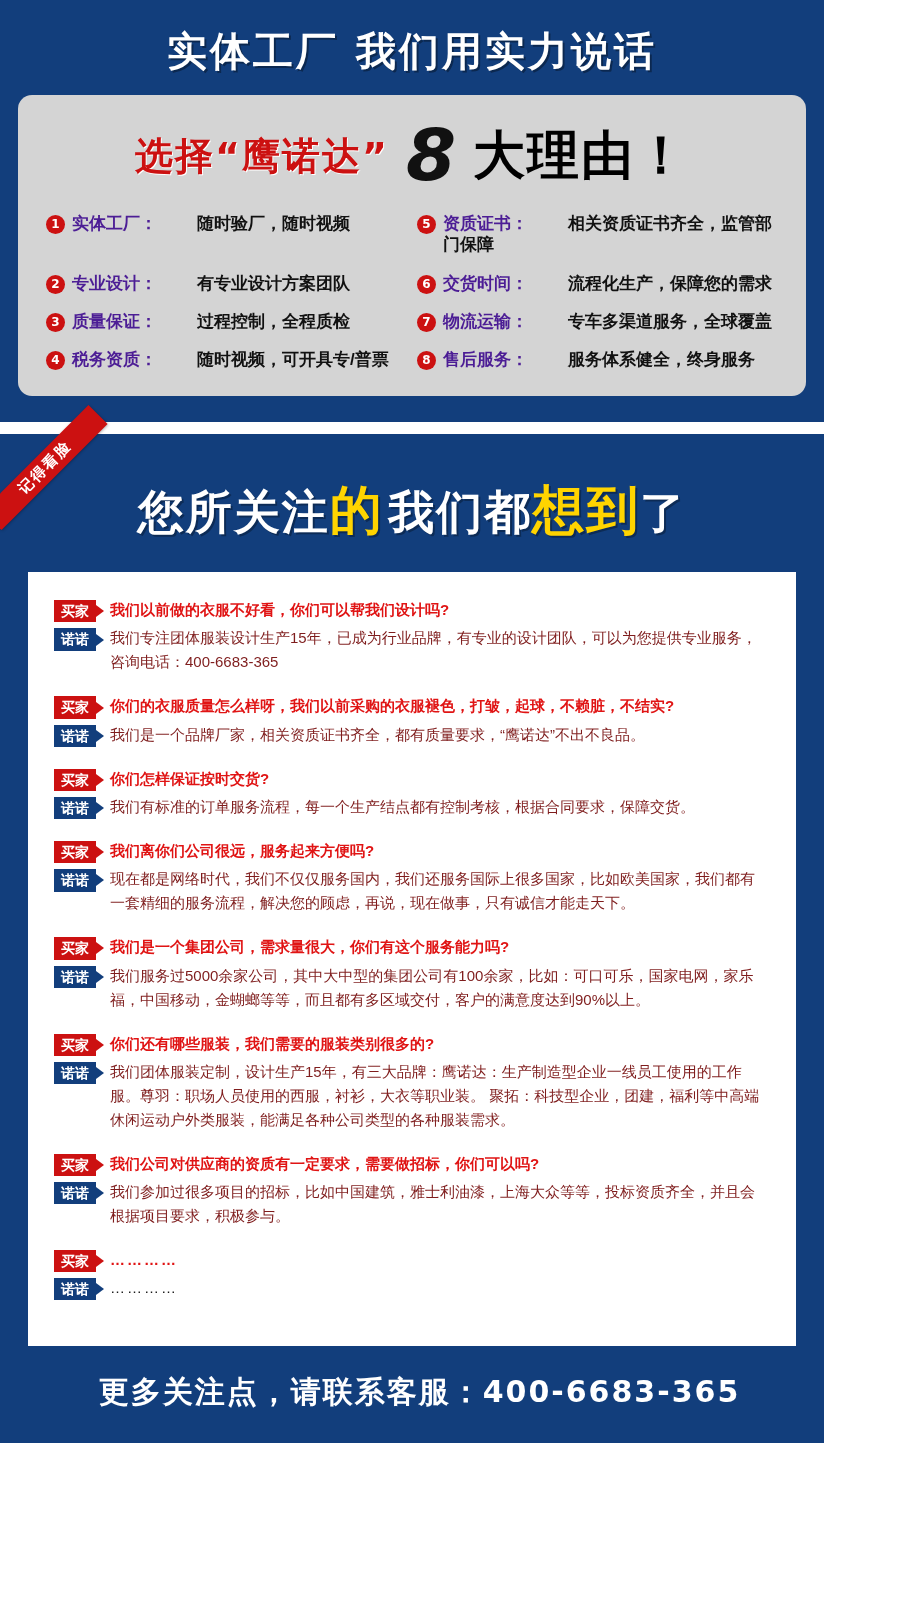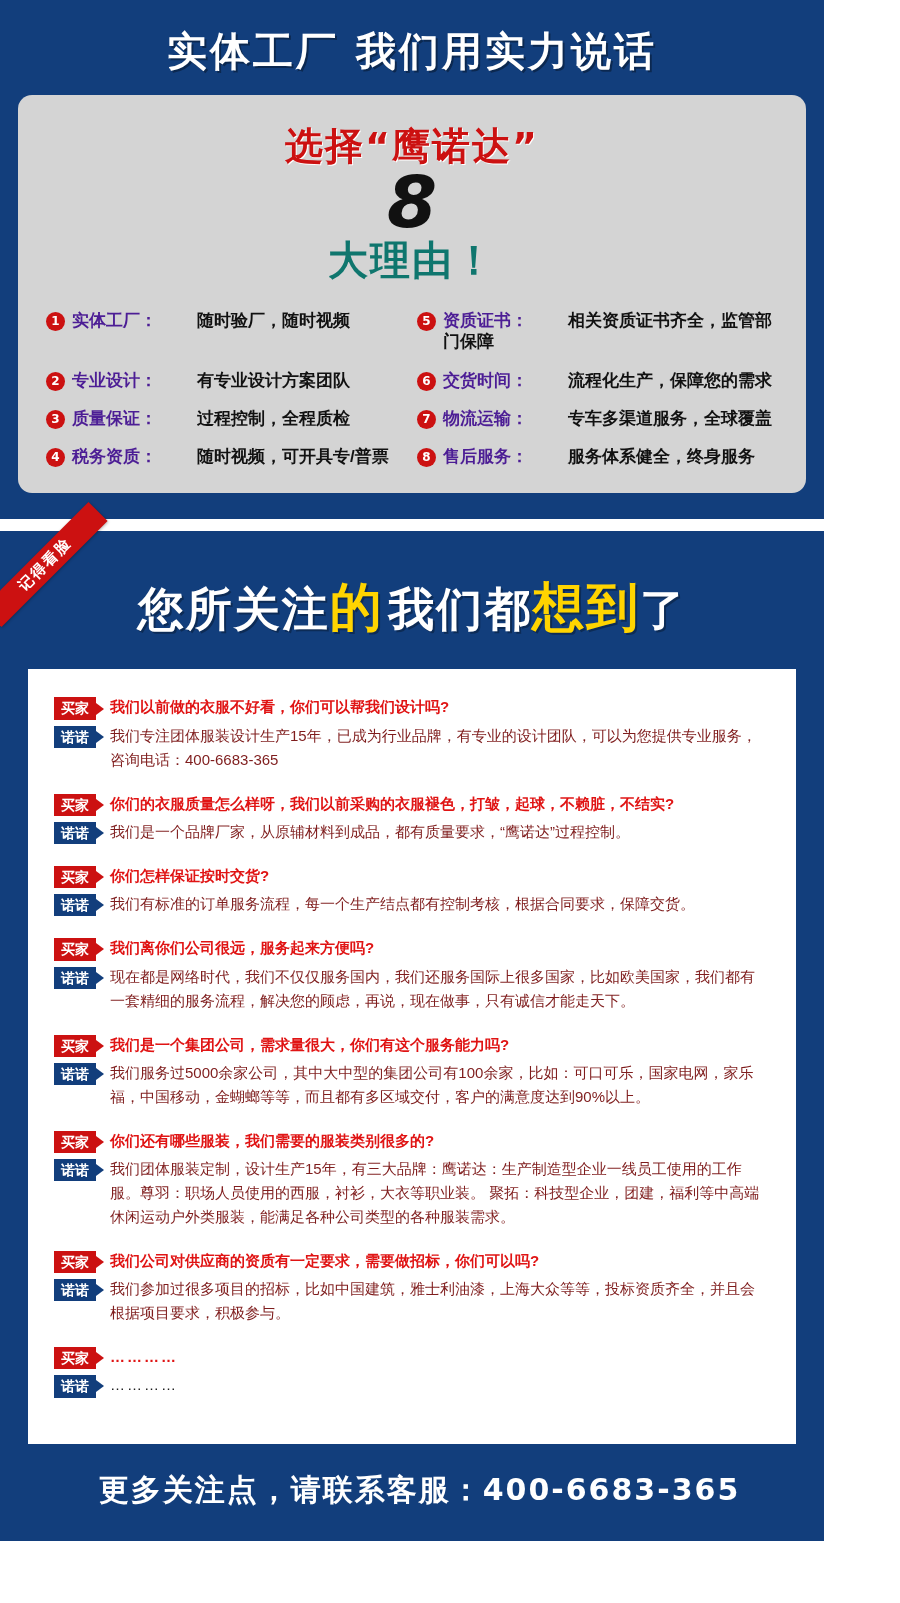--- a/index.html
+++ b/index.html
@@ -38,45 +38,44 @@
   .reasons-card {
     background: #d4d4d4;
     border-radius: 14px;
     padding: 22px 28px 26px 28px;
     box-sizing: border-box;
   }
   .reasons-head {
     display: flex;
     align-items: center;
     justify-content: center;
-    gap: 0;
+    gap: 13px;
     padding: 4px 0 22px 0;
     flex-wrap: nowrap;
-    flex-direction: column;
   }
   .reasons-head .rh-red {
     color: #cc1111;
     font-size: 38px;
     font-weight: bold;
     letter-spacing: 2px;
     text-shadow: 1px 1px 0 #ffffff;
     font-family: "DejaVu Sans", "Liberation Sans", sans-serif;
   }
   .reasons-head .rh-num {
     color: #111111;
     font-size: 72px;
     font-weight: bold;
     line-height: 0.85;
     font-style: italic;
     font-family: "DejaVu Sans", "Liberation Sans", sans-serif;
     margin: 0 4px;
   }
   .reasons-head .rh-black {
-    color: #0f766e;
-    font-size: 40px;
+    color: #000000;
+    font-size: 52px;
     font-weight: bold;
     letter-spacing: 2px;
     font-family: Liberation Sans, sans-serif;
   }
   .reasons-grid {
     display: grid;
     grid-template-columns: 1fr 1fr;
     row-gap: 17px;
     column-gap: 10px;
   }
@@ -297,21 +296,21 @@
         </div>
       </div>
 
       <div class="qa-block">
         <div class="qa-row">
           <span class="tag tag-buyer"><span class="tag-label">买家</span></span>
           <span class="qa-text q-text">你们的衣服质量怎么样呀，我们以前采购的衣服褪色，打皱，起球，不赖脏，不结实?</span>
         </div>
         <div class="qa-row">
           <span class="tag tag-rep"><span class="tag-label">诺诺</span></span>
-          <span class="qa-text a-text">我们是一个品牌厂家，从原辅材料到成品，都有质量要求，“鹰诺达”过程控制。</span>
+          <span class="qa-text a-text">我们是一个品牌厂家，相关资质证书齐全，都有质量要求，“鹰诺达”不出不良品。</span>
         </div>
       </div>
 
       <div class="qa-block">
         <div class="qa-row">
           <span class="tag tag-buyer"><span class="tag-label">买家</span></span>
           <span class="qa-text q-text">你们怎样保证按时交货?</span>
         </div>
         <div class="qa-row">
           <span class="tag tag-rep"><span class="tag-label">诺诺</span></span>

